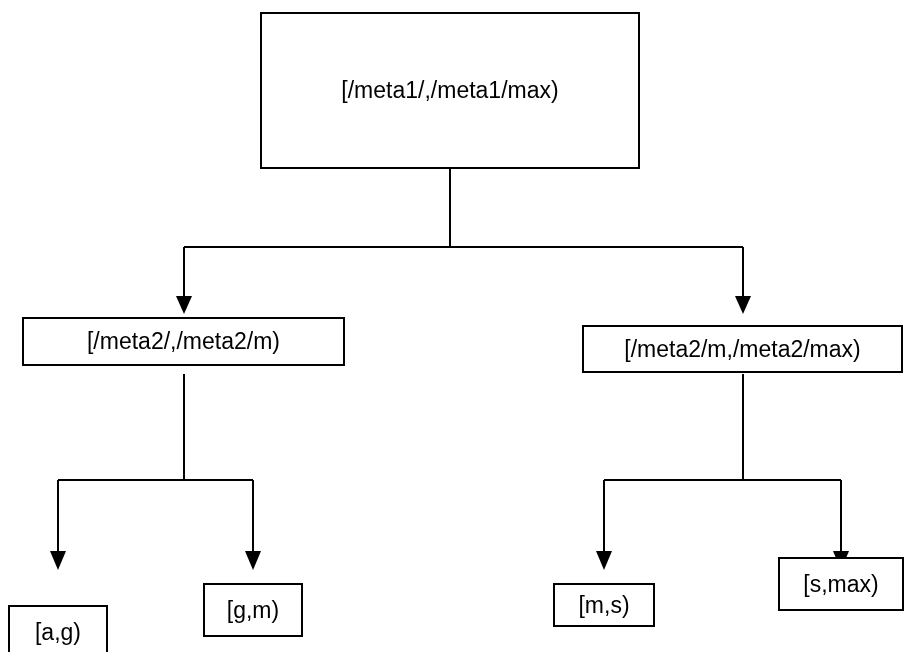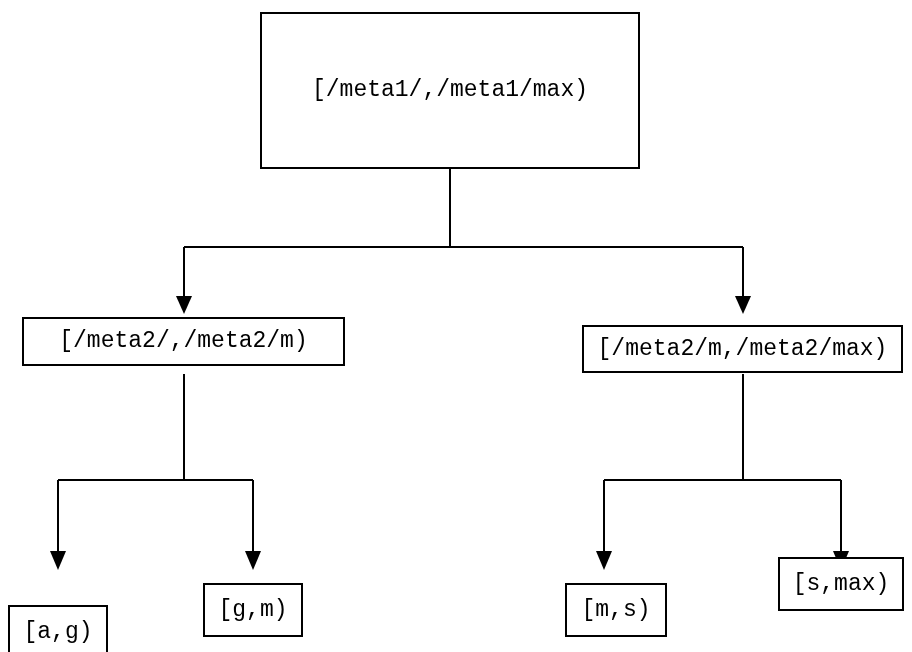--- a/index.html
+++ b/index.html
@@ -5,21 +5,21 @@
   html, body {
     margin: 0;
     padding: 0;
     background: #ffffff;
   }
   .canvas {
     position: relative;
     width: 912px;
     height: 652px;
     background: #ffffff;
-    font-family: Liberation Mono, monospace;
+    font-family: Liberation Sans, sans-serif;
     color: #000000;
     overflow: hidden;
   }
   .connectors {
     position: absolute;
     left: 0;
     top: 0;
     width: 912px;
     height: 652px;
   }
@@ -33,21 +33,21 @@
     justify-content: center;
     font-size: 23px;
     line-height: 1;
     white-space: nowrap;
   }
   .node-root   { left: 260px; top: 12px;  width: 380px; height: 157px; }
   .node-l1a    { left: 22px;  top: 317px; width: 323px; height: 49px; }
   .node-l1b    { left: 582px; top: 325px; width: 321px; height: 48px; }
   .node-leaf0  { left: 8px;   top: 605px; width: 100px; height: 54px; }
   .node-leaf1  { left: 203px; top: 583px; width: 100px; height: 54px; }
-  .node-leaf2  { left: 565px; top: 583px; width: 102px; height: 54px; }
+  .node-leaf2  { left: 553px; top: 583px; width: 102px; height: 44px; }
   .node-leaf3  { left: 778px; top: 557px; width: 126px; height: 54px; }
 </style>
 </head>
 <body>
 
 <div class="canvas">
 
   <svg class="connectors" viewBox="0 0 912 652" xmlns="http://www.w3.org/2000/svg">
     <g stroke="#000000" stroke-width="2" fill="none">
       <path d="M450,169 V247"></path>

